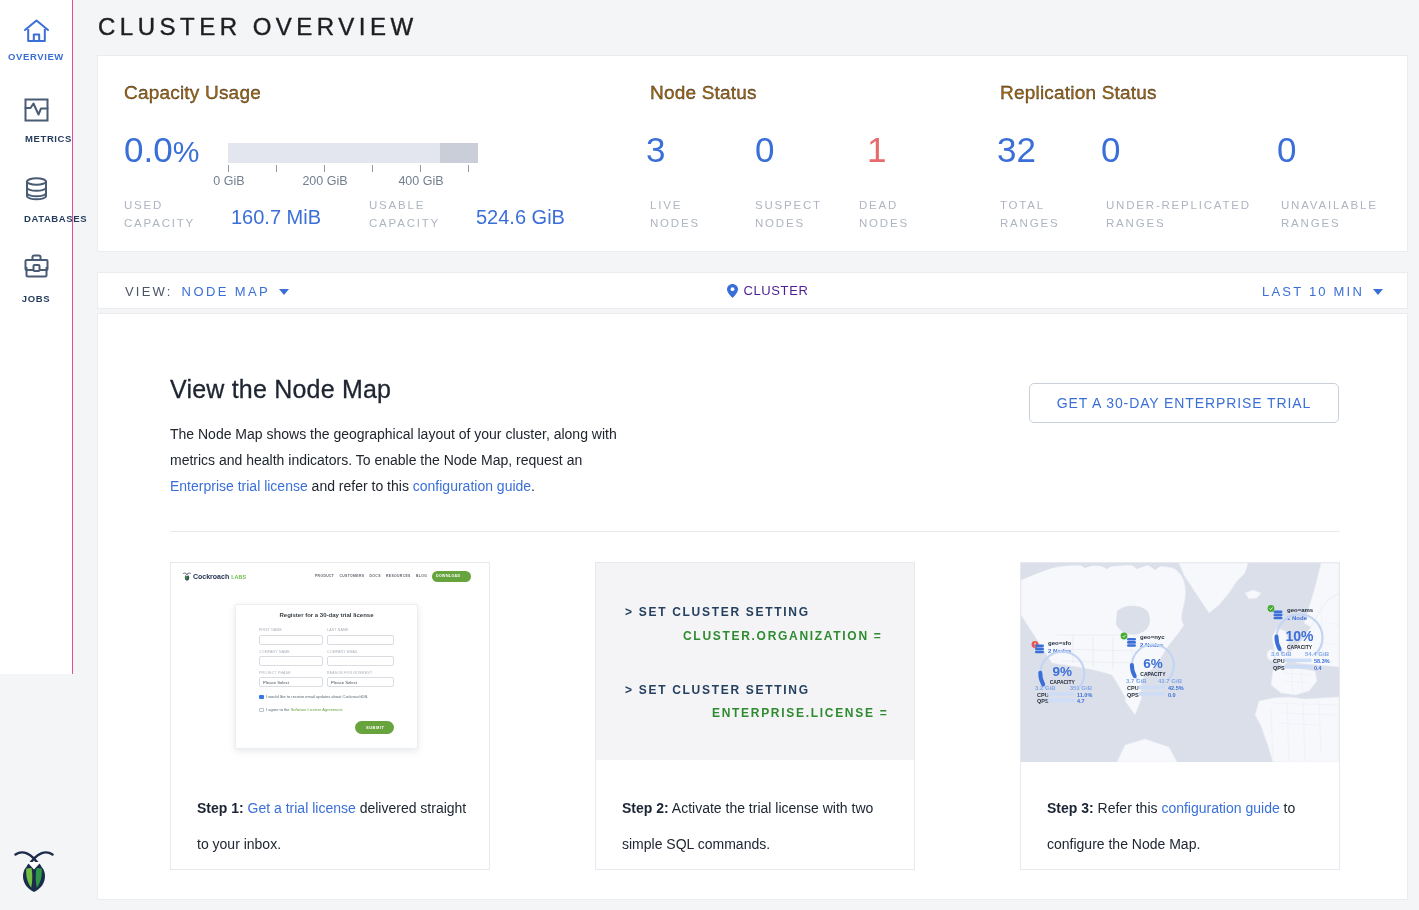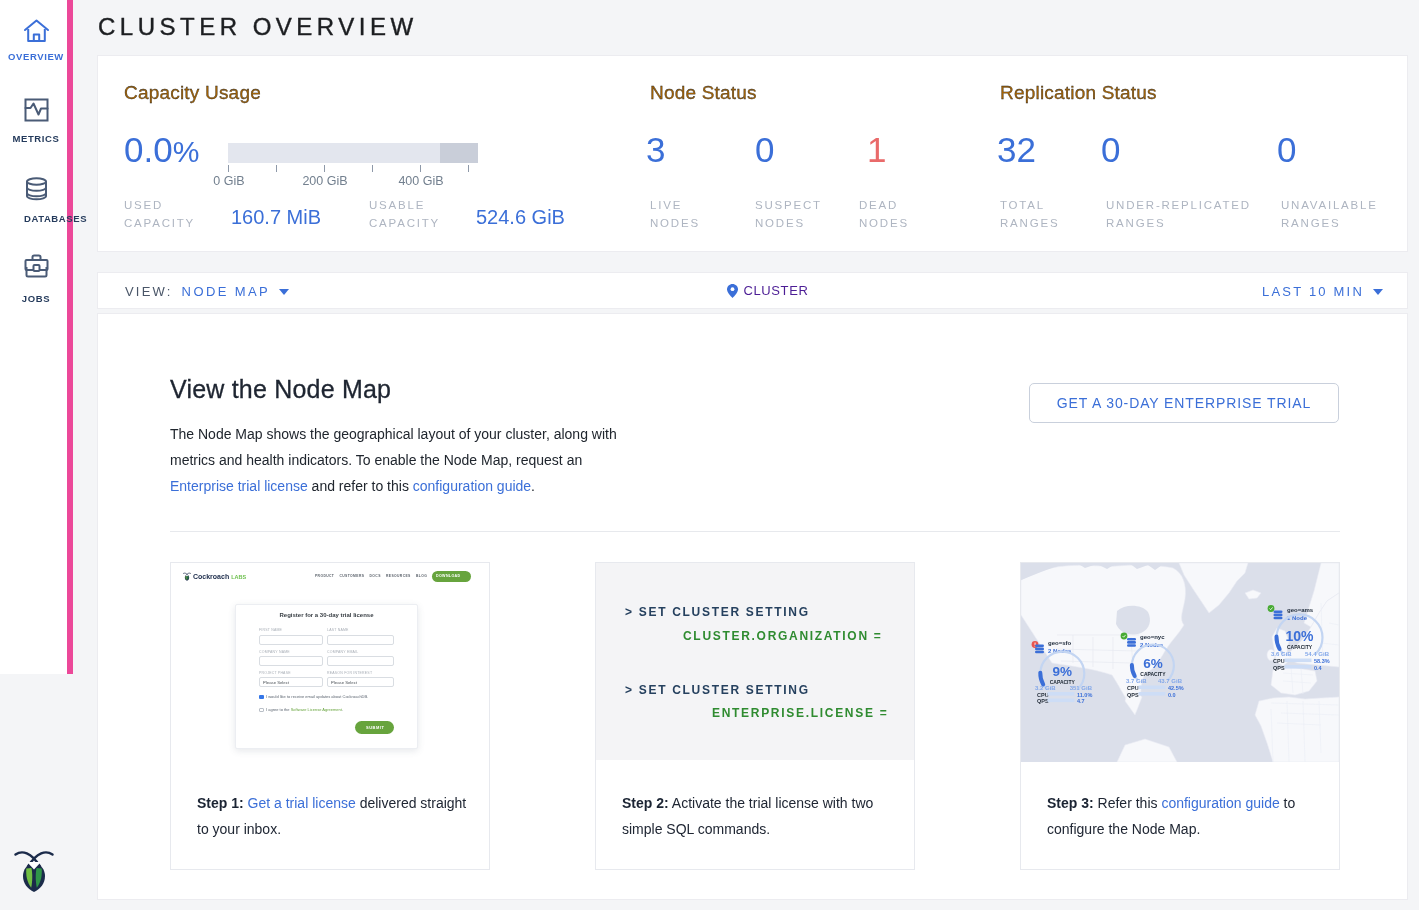--- a/index.html
+++ b/index.html
@@ -1,20 +1,20 @@
 <!DOCTYPE html>
 <html><head>
 <meta charset="utf-8">
 <style>
 * { margin:0; padding:0; box-sizing:border-box; }
 html,body { width:1419px; height:910px; overflow:hidden; }
 body { font-family:"Liberation Sans", sans-serif; background:#f4f5f7; position:relative; }
 
 
-#sidebar { position:absolute; left:0; top:0; width:73px; height:674px; background:#fff; border-right:6px solid #ec4899; }
+#sidebar { position:absolute; left:0; top:0; width:73px; height:674px; background:#fff; border-right:1px solid #ec4899; }
 .navitem { position:absolute; left:0; width:72px; text-align:center; }
 .navitem .lbl { display:block; font-size:9.5px; font-weight:bold; letter-spacing:0.6px; color:#253b5c; margin-top:8px; }
 .navitem.active .lbl { color:#3b6fd8; }
 
 
 #pagetitle { position:absolute; left:98px; top:13px; font-size:24px; letter-spacing:4.5px; color:#1c1e21; font-weight:400; -webkit-text-stroke:0.4px #1c1e21; }
 
 
 .card { position:absolute; background:#fff; border:1px solid #ececf0; }
 #summary { left:97px; top:55px; width:1311px; height:197px; }
@@ -40,21 +40,21 @@
 
 
 #panel { left:97px; top:313px; width:1311px; height:587px; }
 #panel h2 { position:absolute; left:72px; top:61px; font-size:25px; color:#1e2531; font-weight:400; letter-spacing:0.2px; -webkit-text-stroke:0.3px #1e2531; }
 #panel .para { position:absolute; left:72px; top:107px; font-size:14px; line-height:26px; color:#20262e; white-space:nowrap; }
 a { color:#3b6fd8; text-decoration:none; }
 #trialbtn { position:absolute; left:931px; top:69px; width:310px; height:40px; border:1px solid #c9d0dc; border-radius:5px; text-align:center; line-height:38px; font-size:14px; letter-spacing:0.9px; color:#3b6fd8; }
 #divider { position:absolute; left:72px; top:217px; width:1170px; height:1px; background:#e7e9ed; }
 
 .step { position:absolute; top:248px; width:320px; height:308px; border:1px solid #e7e9ee; background:#fff; }
-.cap { position:absolute; left:26px; top:227px; font-size:14px; line-height:26px; color:#202734; white-space:nowrap; }
+.cap { position:absolute; left:26px; top:227px; font-size:14px; line-height:36px; color:#202734; white-space:nowrap; }
 .cap b { color:#1b2433; }
 
 
 #codeblk { position:absolute; left:0; top:0; width:318px; height:197px; background:#f4f4f6; font-weight:bold; font-size:12px; letter-spacing:1.7px; }
 #codeblk .l { position:absolute; color:#26415f; }
 #codeblk .g { position:absolute; color:#2f8b30; }
 
 
 #minisite { position:absolute; left:0; top:0; width:318px; height:199px; background:#fff; overflow:hidden; }
 .ms-lbl { position:absolute; font-size:7px; color:#a9afb7; transform:scale(0.5); transform-origin:left top; white-space:nowrap; letter-spacing:0.4px; }
@@ -72,21 +72,21 @@
       <path d="M5.2 11 V23 H21.8 V11" stroke-linejoin="round"></path>
       <path d="M10.8 23 V16.5 H16.2 V23" stroke-linejoin="round"></path>
     </svg>
     <span class="lbl">OVERVIEW</span>
   </div>
   <div class="navitem" style="top:98px;">
     <svg width="25" height="24" viewBox="0 0 25 24" fill="none" stroke="#4a5b76" stroke-width="2" style="display:block;margin:0 auto;">
       <rect x="1.5" y="1.5" width="22" height="21"></rect>
       <path d="M1.5 10 H6.5 L9.5 5.5 L14.5 16.5 L17 10.5 H23.5" stroke-linejoin="round" stroke-linecap="round"></path>
     </svg>
-    <span class="lbl" style="margin-top:11px;">METRICS</span>
+    <span class="lbl" style="margin-top:11px;text-align:right;">METRICS</span>
   </div>
   <div class="navitem" style="top:177px;">
     <svg width="23" height="24" viewBox="0 0 23 24" fill="none" stroke="#4a5b76" stroke-width="2" style="display:block;margin:0 auto;">
       <ellipse cx="11.5" cy="4.5" rx="9.5" ry="3.2"></ellipse>
       <path d="M2 4.5 V19 C2 20.8 6.3 22.3 11.5 22.3 S21 20.8 21 19 V4.5"></path>
       <path d="M2 10.5 C2 12.3 6.3 13.8 11.5 13.8 S21 12.3 21 10.5"></path>
       <path d="M2 16 C2 17.8 6.3 19.3 11.5 19.3 S21 17.8 21 16"></path>
     </svg>
     <span class="lbl" style="margin-top:12px;margin-left:24px;">DATABASES</span>
   </div>

